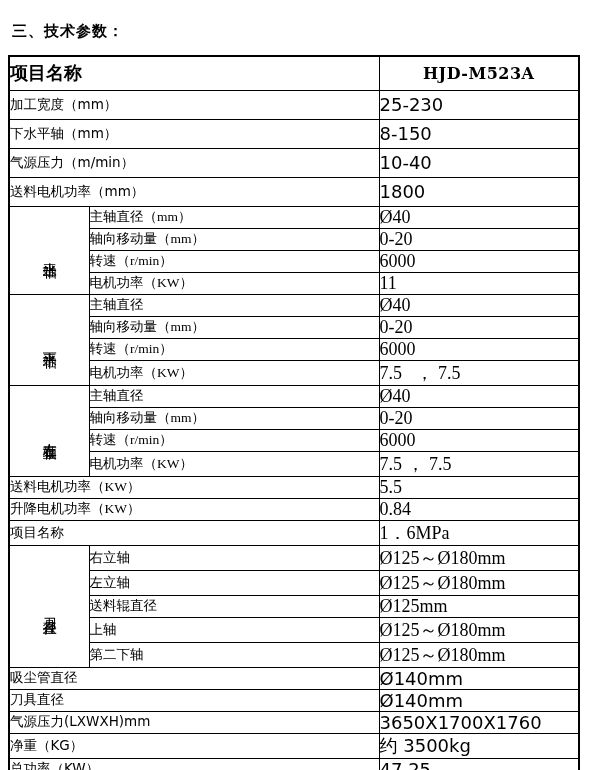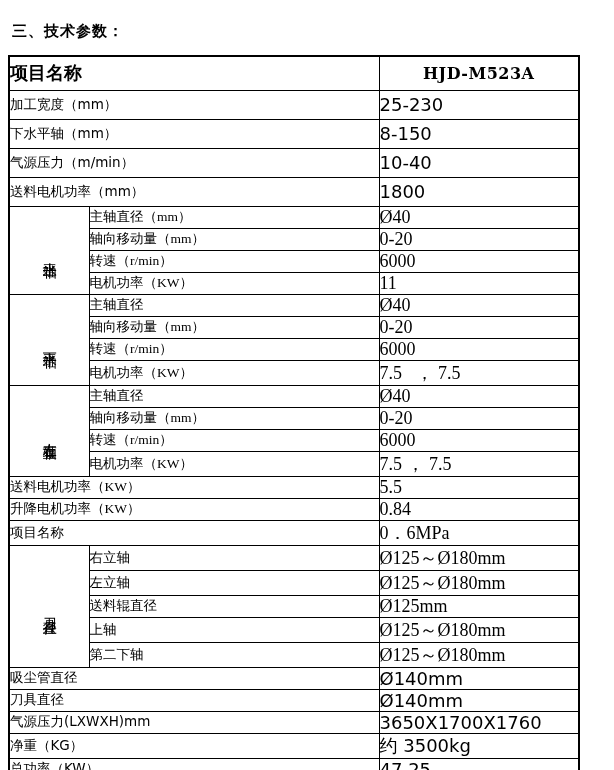--- a/index.html
+++ b/index.html
@@ -166,21 +166,21 @@
   <tr class="h22">
     <td class="lbl" colspan="2">送料电机功率（KW）</td>
     <td class="val">5.5</td>
   </tr>
   <tr class="h22">
     <td class="lbl" colspan="2">升降电机功率（KW）</td>
     <td class="val">0.84</td>
   </tr>
   <tr class="h22">
     <td class="lbl" colspan="2">项目名称</td>
-    <td class="val">0．6MPa</td>
+    <td class="val">1．6MPa</td>
   </tr>
 
   <tr class="h22">
     <td class="glabel-cell" rowspan="5">
       <span class="vlabel">刀具直径</span>
     </td>
     <td class="lbl">右立轴</td>
     <td class="val">Ø125～Ø180mm</td>
   </tr>
   <tr class="h22">

